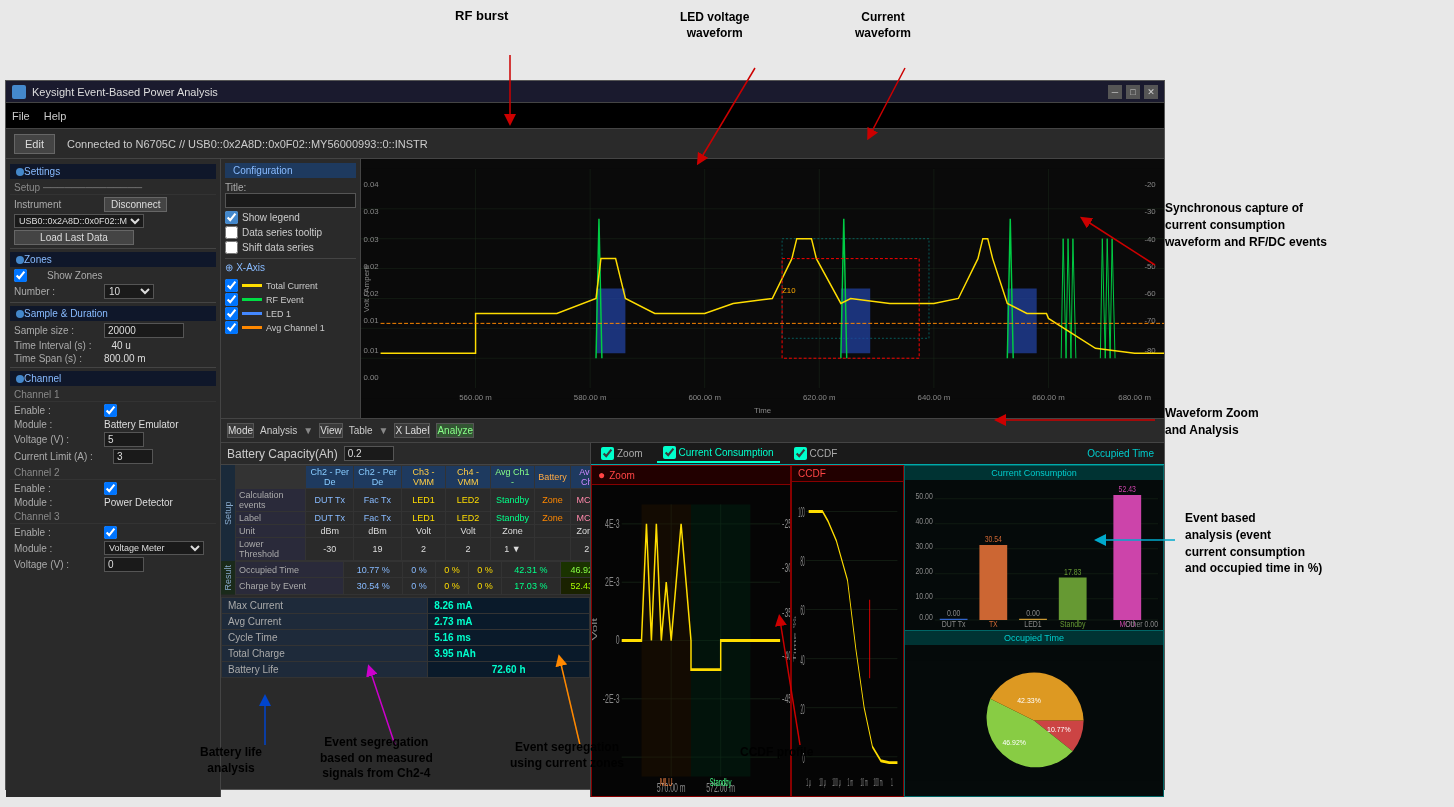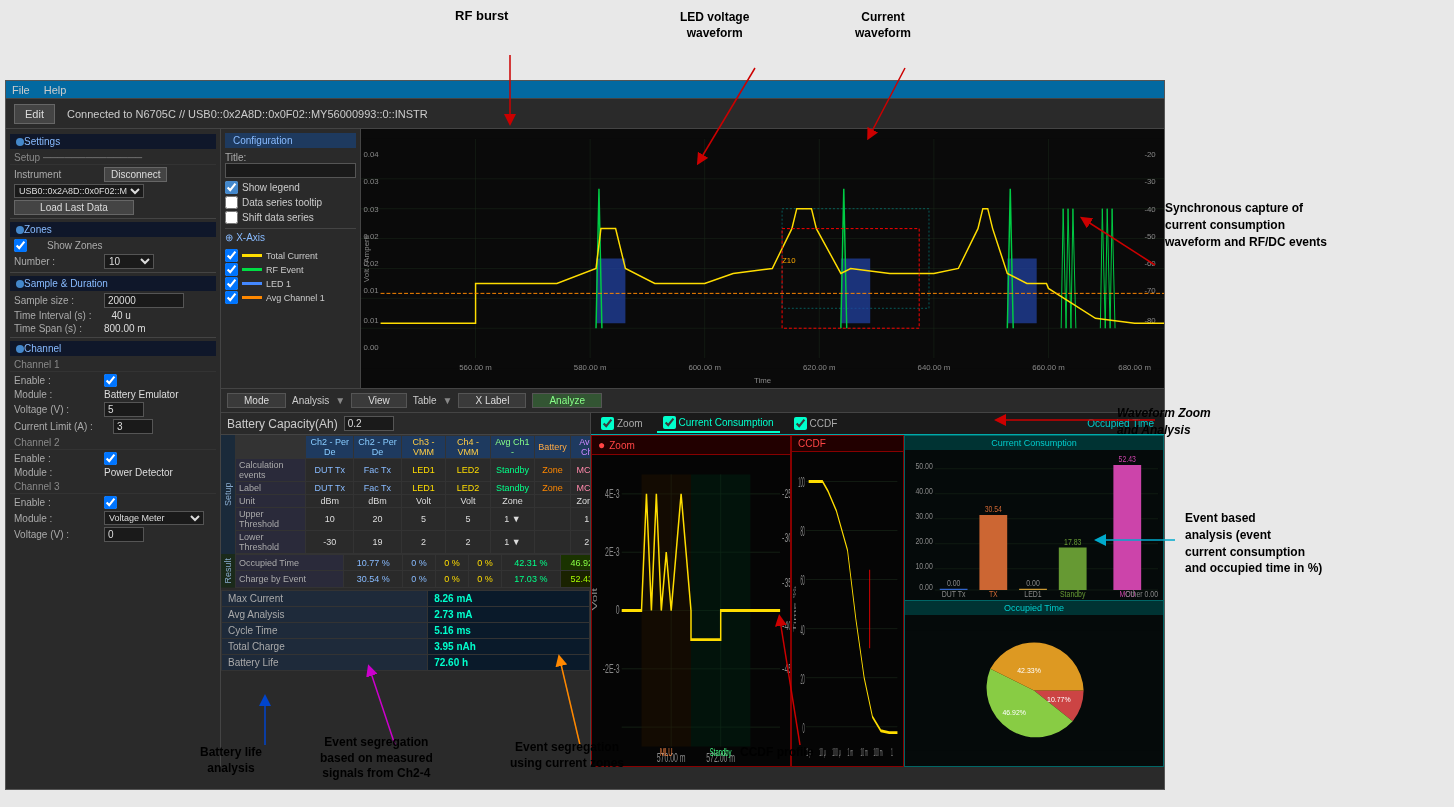--- a/index.html
+++ b/index.html
@@ -48,22 +48,22 @@
     }
     .title-ctrl {
       width: 14px; height: 14px;
       background: #555;
       color: #ccc;
       font-size: 9px;
       display: flex; align-items: center; justify-content: center;
       cursor: pointer;
     }
     .menu-bar {
-      background: #0369a1;
-      height: 18px;
+      background: #000000;
+      height: 26px;
       display: flex;
       align-items: center;
       padding: 0 6px;
       border-bottom: 1px solid #444;
     }
     .menu-item {
       color: #ccc;
       font-size: 11px;
       margin-right: 14px;
       cursor: pointer;
@@ -251,21 +251,21 @@
       align-items: center;
       padding: 0 6px;
       gap: 6px;
       border-bottom: 1px solid #444;
       flex-shrink: 0;
     }
     .at-btn {
       background: #3a3a3a;
       color: #ddd;
       border: 1px solid #555;
-      padding: 1px 16px;
+      padding: 1px 0;
       font-size: 10px;
       cursor: pointer;
     }
 
     .bottom-content {
       flex: 1;
       display: flex;
       overflow: hidden;
     }
 
@@ -349,20 +349,21 @@
       color: #aaa;
     }
     .results-table .r-value {
       background: #0a1a2a;
       color: #00ffcc;
       font-weight: bold;
     }
     .batt-highlight {
       background: #0a2a0a;
       color: #00ff88;
+      text-align: center;
     }
 
     
     .right-panels {
       flex: 1;
       display: flex;
       flex-direction: column;
       overflow: hidden;
     }
     .analysis-tabs {
@@ -488,20 +489,29 @@
     .table-with-label {
       display: flex;
       overflow: hidden;
     }
   </style>
 </head>
 <body>
 
 <div class="app-window">
 
+  <div class="title-bar">
+    <div class="title-bar-icon"></div>
+    <span class="title-bar-text">Keysight Event-Based Power Analysis</span>
+    <div class="title-bar-controls">
+      <div class="title-ctrl">─</div>
+      <div class="title-ctrl">□</div>
+      <div class="title-ctrl">✕</div>
+    </div>
+  </div>
 
   <div class="menu-bar">
     <span class="menu-item">File</span>
     <span class="menu-item">Help</span>
   </div>
 
   <div class="toolbar">
     <button class="toolbar-btn">Edit</button>
     <span class="toolbar-status">Connected to N6705C // USB0::0x2A8D::0x0F02::MY56000993::0::INSTR</span>
   </div>
@@ -799,30 +809,20 @@
                   <td class="row-header">Unit</td>
                   <td class="td-white">dBm</td>
                   <td class="td-white">dBm</td>
                   <td class="td-white">Volt</td>
                   <td class="td-white">Volt</td>
                   <td class="td-white">Zone</td>
                   <td class="td-white"></td>
                   <td class="td-white">Zone</td>
                 </tr>
                 <tr>
-                  <td class="row-header">Upper Threshold</td>
-                  <td class="td-white">10</td>
-                  <td class="td-white">20</td>
-                  <td class="td-white">5</td>
-                  <td class="td-white">5</td>
-                  <td class="td-white">1 ▼</td>
-                  <td class="td-white"></td>
-                  <td class="td-white">1</td>
-                </tr>
-                <tr>
                   <td class="row-header">Lower Threshold</td>
                   <td class="td-white">-30</td>
                   <td class="td-white">19</td>
                   <td class="td-white">2</td>
                   <td class="td-white">2</td>
                   <td class="td-white">1 ▼</td>
                   <td class="td-white"></td>
                   <td class="td-white">2</td>
                 </tr>
               </tbody>
@@ -855,21 +855,21 @@
             </table>
           </div>
 
           <table class="results-table">
             <tbody>
                 <tr>
               <td class="r-label">Max Current</td>
               <td class="r-value">8.26 mA</td>
             </tr>
             <tr>
-              <td class="r-label">Avg Analysis</td>
+              <td class="r-label">Avg Current</td>
               <td class="r-value">2.73 mA</td>
             </tr>
             <tr>
               <td class="r-label">Cycle Time</td>
               <td class="r-value">5.16 ms</td>
             </tr>
             <tr>
               <td class="r-label">Total Charge</td>
               <td class="r-value">3.95 nAh</td>
             </tr>
@@ -1126,20 +1126,20 @@
     <defs>
       <marker id="arr5" markerWidth="8" markerHeight="8" refX="4" refY="4" orient="auto">
         <path d="M0,0 L8,4 L0,8 Z" fill="#00aacc"></path>
       </marker>
     </defs>
   </svg>
 
   <div style="position:absolute;top:10px;left:680px;font-size:12px;font-weight:bold;text-align:center;line-height:1.3;">LED voltage<br>waveform</div>
   <div style="position:absolute;top:10px;left:855px;font-size:12px;font-weight:bold;text-align:center;line-height:1.3;">Current<br>waveform</div>
   <div style="position:absolute;top:200px;left:1165px;font-size:12px;font-weight:bold;line-height:1.4;">Synchronous capture of<br>current consumption<br>waveform and RF/DC events</div>
-  <div style="position:absolute;top:405px;left:1117px;font-size:12px;font-weight:bold;line-height:1.4;font-style:italic;">Waveform Zoom<br>and Analysis</div>
+  <div style="position:absolute;top:405px;left:1165px;font-size:12px;font-weight:bold;line-height:1.4;">Waveform Zoom<br>and Analysis</div>
   <div style="position:absolute;top:510px;left:1185px;font-size:12px;font-weight:bold;line-height:1.4;">Event based<br>analysis (event<br>current consumption<br>and occupied time in %)</div>
 
   <div style="position:absolute;top:745px;left:200px;font-size:12px;font-weight:bold;text-align:center;line-height:1.3;">Battery life<br>analysis</div>
   <div style="position:absolute;top:735px;left:320px;font-size:12px;font-weight:bold;text-align:center;line-height:1.3;">Event segregation<br>based on measured<br>signals from Ch2-4</div>
   <div style="position:absolute;top:740px;left:510px;font-size:12px;font-weight:bold;text-align:center;line-height:1.3;">Event segregation<br>using current zones</div>
   <div style="position:absolute;top:745px;left:740px;font-size:12px;font-weight:bold;text-align:center;line-height:1.3;">CCDF profile</div>
 </div>
 
 </body></html>

